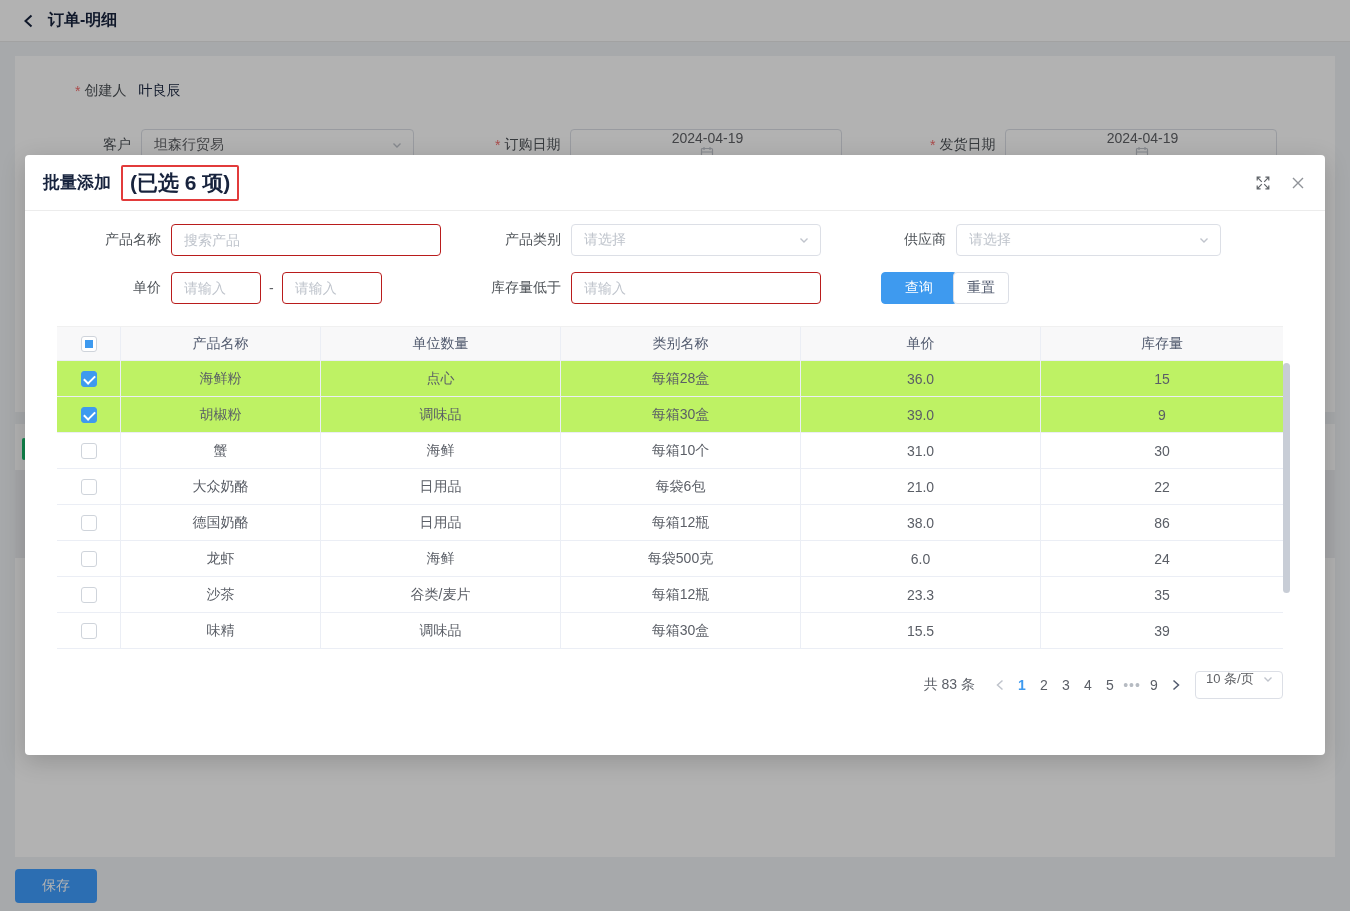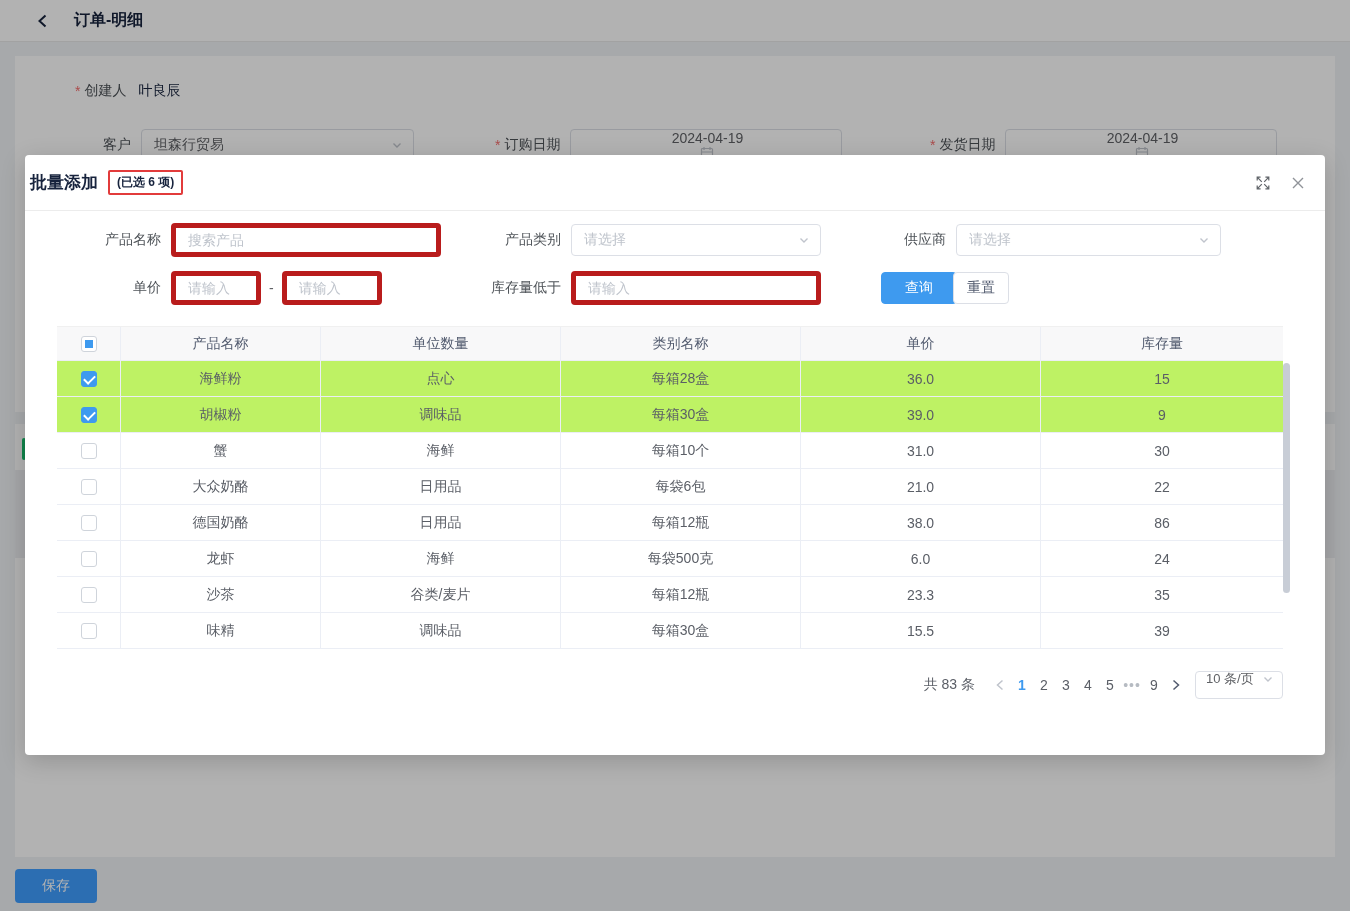--- a/index.html
+++ b/index.html
@@ -2,21 +2,21 @@
 <html style="--primary: #3e9aef; --annot: #e23b3b;"><head>
 <meta charset="utf-8">
 <style>
   * { margin:0; padding:0; box-sizing:border-box; }
   html,body { width:1350px; height:911px; overflow:hidden; }
   body { font-family:"Liberation Sans","DejaVu Sans",sans-serif; }
   .screen { position:relative; width:1350px; height:911px; background:#f0f2f5; }
 
   
   .app-header { position:absolute; left:0; top:0; width:100%; height:42px; background:#fff;
-    border-bottom:1px solid #e8e8e8; display:flex; align-items:center; padding-left:36px; z-index:1;gap:12px; }
+    border-bottom:1px solid #e8e8e8; display:flex; align-items:center; padding-left:22px; z-index:1; }
   .back-btn { display:flex; align-items:center; margin-right:12px; cursor:pointer; }
   .page-title { font-size:16px; font-weight:700; color:#17233d; }
 
   .card { position:absolute; background:#fff; }
   .form-card { left:15px; top:56px; width:1320px; height:356px; }
   .f-creator { position:absolute; left:60px; top:26px; display:flex; align-items:center; font-size:14px; }
   .req { color:#f56c6c; margin-right:4px; }
   .flabel { color:#4e5358; }
   .fvalue { color:#17233d; margin-left:12px; }
   .f-field { position:absolute; top:73px; display:flex; align-items:center; font-size:14px; }
@@ -35,34 +35,34 @@
 
   .save-btn { position:absolute; left:15px; top:869px; width:82px; height:34px; background:#409eff;
     color:#fff; border:none; border-radius:4px; font-size:14px; cursor:pointer; z-index:1;
     font-family:inherit; }
 
   
   .overlay { position:absolute; inset:0; background:rgba(0,0,0,0.3); z-index:10; }
   .modal { position:absolute; left:25px; top:155px; width:1300px; height:600px; background:#fff;
     border-radius:4px; box-shadow:0 6px 24px rgba(0,0,0,.18); z-index:20; }
   .m-header { position:absolute; left:0; top:0; width:100%; height:56px; border-bottom:1px solid #ececec;
-    display:flex; align-items:center; padding:0 20px 0 5px; }
+    display:flex; align-items:center; padding:0 20px 0 18px; }
   .m-title { font-size:17px; font-weight:700; color:#17233d; }
   .m-badge { margin-left:10px; border:2px solid var(--annot,#e23b3b); border-radius:2px;
-    padding:2px 7px; font-size:12px; font-weight:600; color:#17233d; }
+    padding:2px 7px; font-size:21px; font-weight:600; color:#17233d; }
   .m-icons { margin-left:auto; display:flex; align-items:center; gap:20px; }
   .icon-btn { display:flex; align-items:center; cursor:pointer; }
 
   .fg { position:absolute; display:flex; align-items:center; height:32px; font-size:14px; }
   .fg label { color:#4e5358; text-align:right; margin-right:10px; }
   .lw100 { width:100px; } .lw106 { width:106px; } .lw101 { width:101px; }
   .f-row1 .fg, .f-row2 .fg { top:0; }
   .f-row1 { position:absolute; left:0; top:69px; width:100%; height:32px; }
   .f-row2 { position:absolute; left:0; top:117px; width:100%; height:32px; }
-  input.txt { height:32px; border:5px solid #b91c1c; border-radius:4px; padding:12px 12px;
+  input.txt { height:32px; border:1px solid #b91c1c; border-radius:4px; padding:12px 12px;
     font-size:14px; color:#606266; font-family:inherit; outline:none; }
   input.txt::placeholder { color:#bfc4cc; }
   .w270 { width:270px; } .w250 { width:250px; } .w265 { width:265px; } .w90 { width:90px; } .w100i { width:100px; }
   .sep { margin:0 8px; color:#606266; }
   .sel-ph { color:#bfc4cc; }
   .btn { position:absolute; top:0; height:32px; border-radius:4px; font-size:14px; cursor:pointer;
     display:flex; align-items:center; justify-content:center; font-family:inherit;
     border:1px solid #dcdfe6; background:#fff; color:#515a6e; }
   .btn.primary { background:var(--primary,#3e9aef); border-color:var(--primary,#3e9aef); color:#fff; }
   #btn-query { left:856px; width:76px; }

